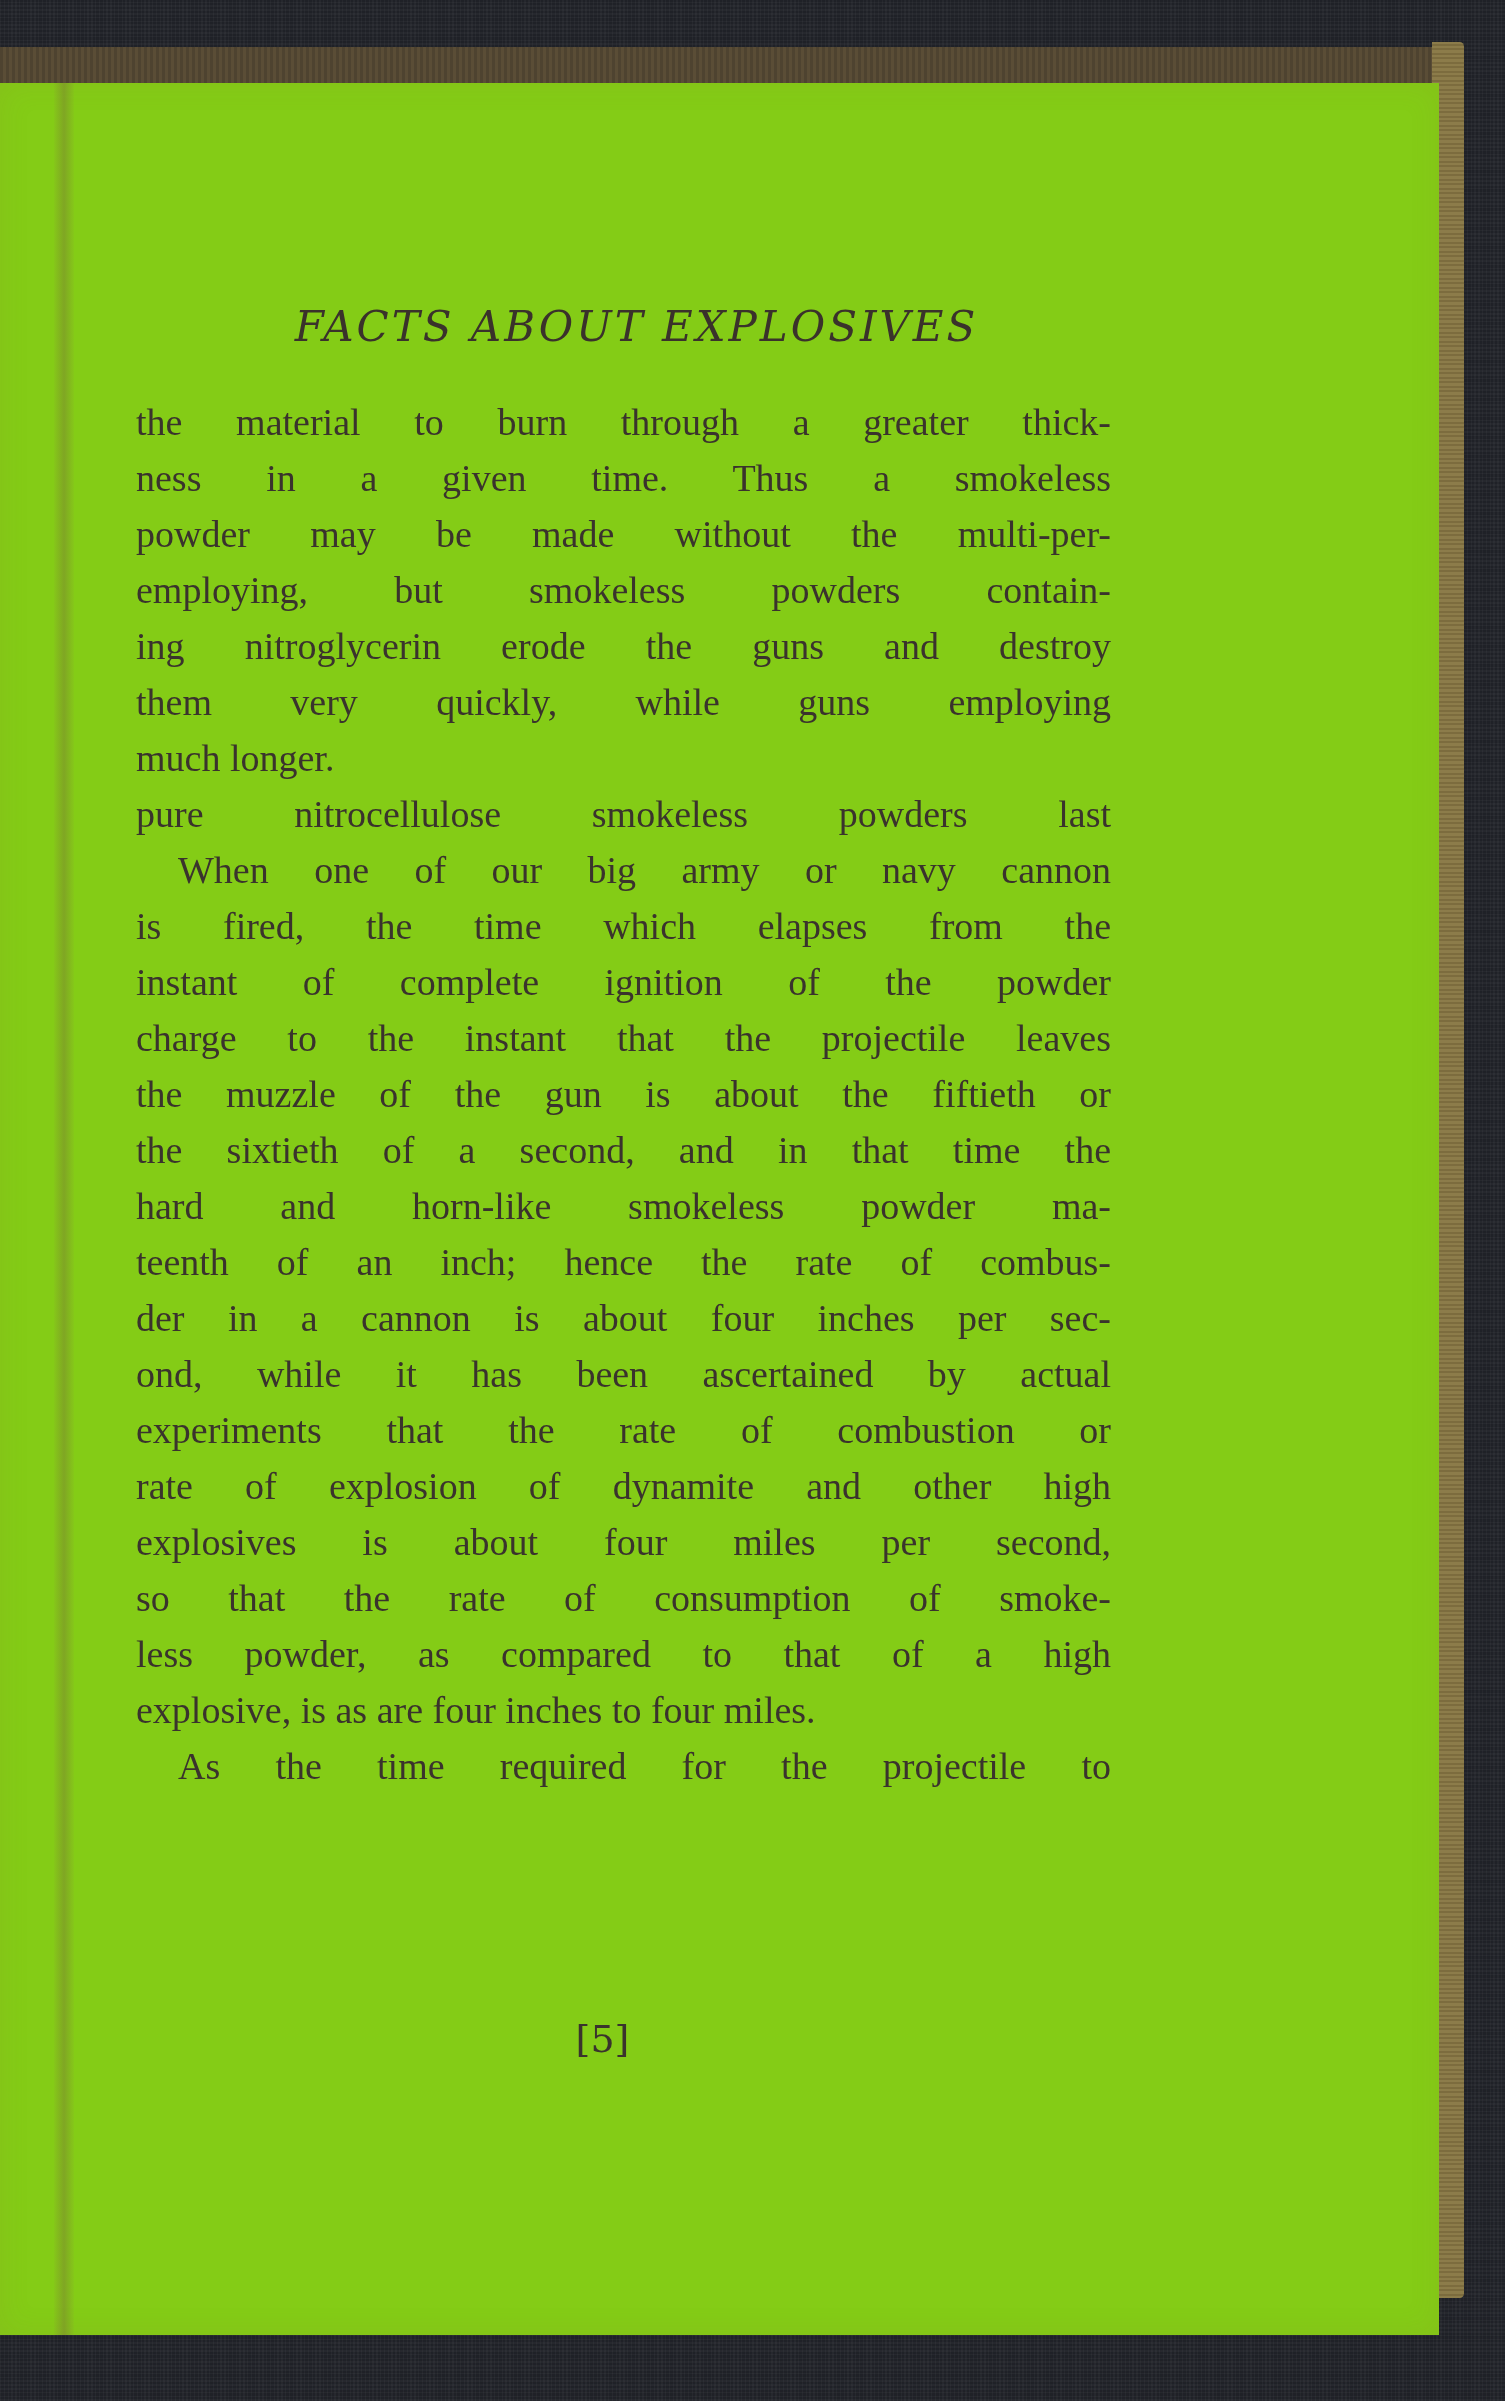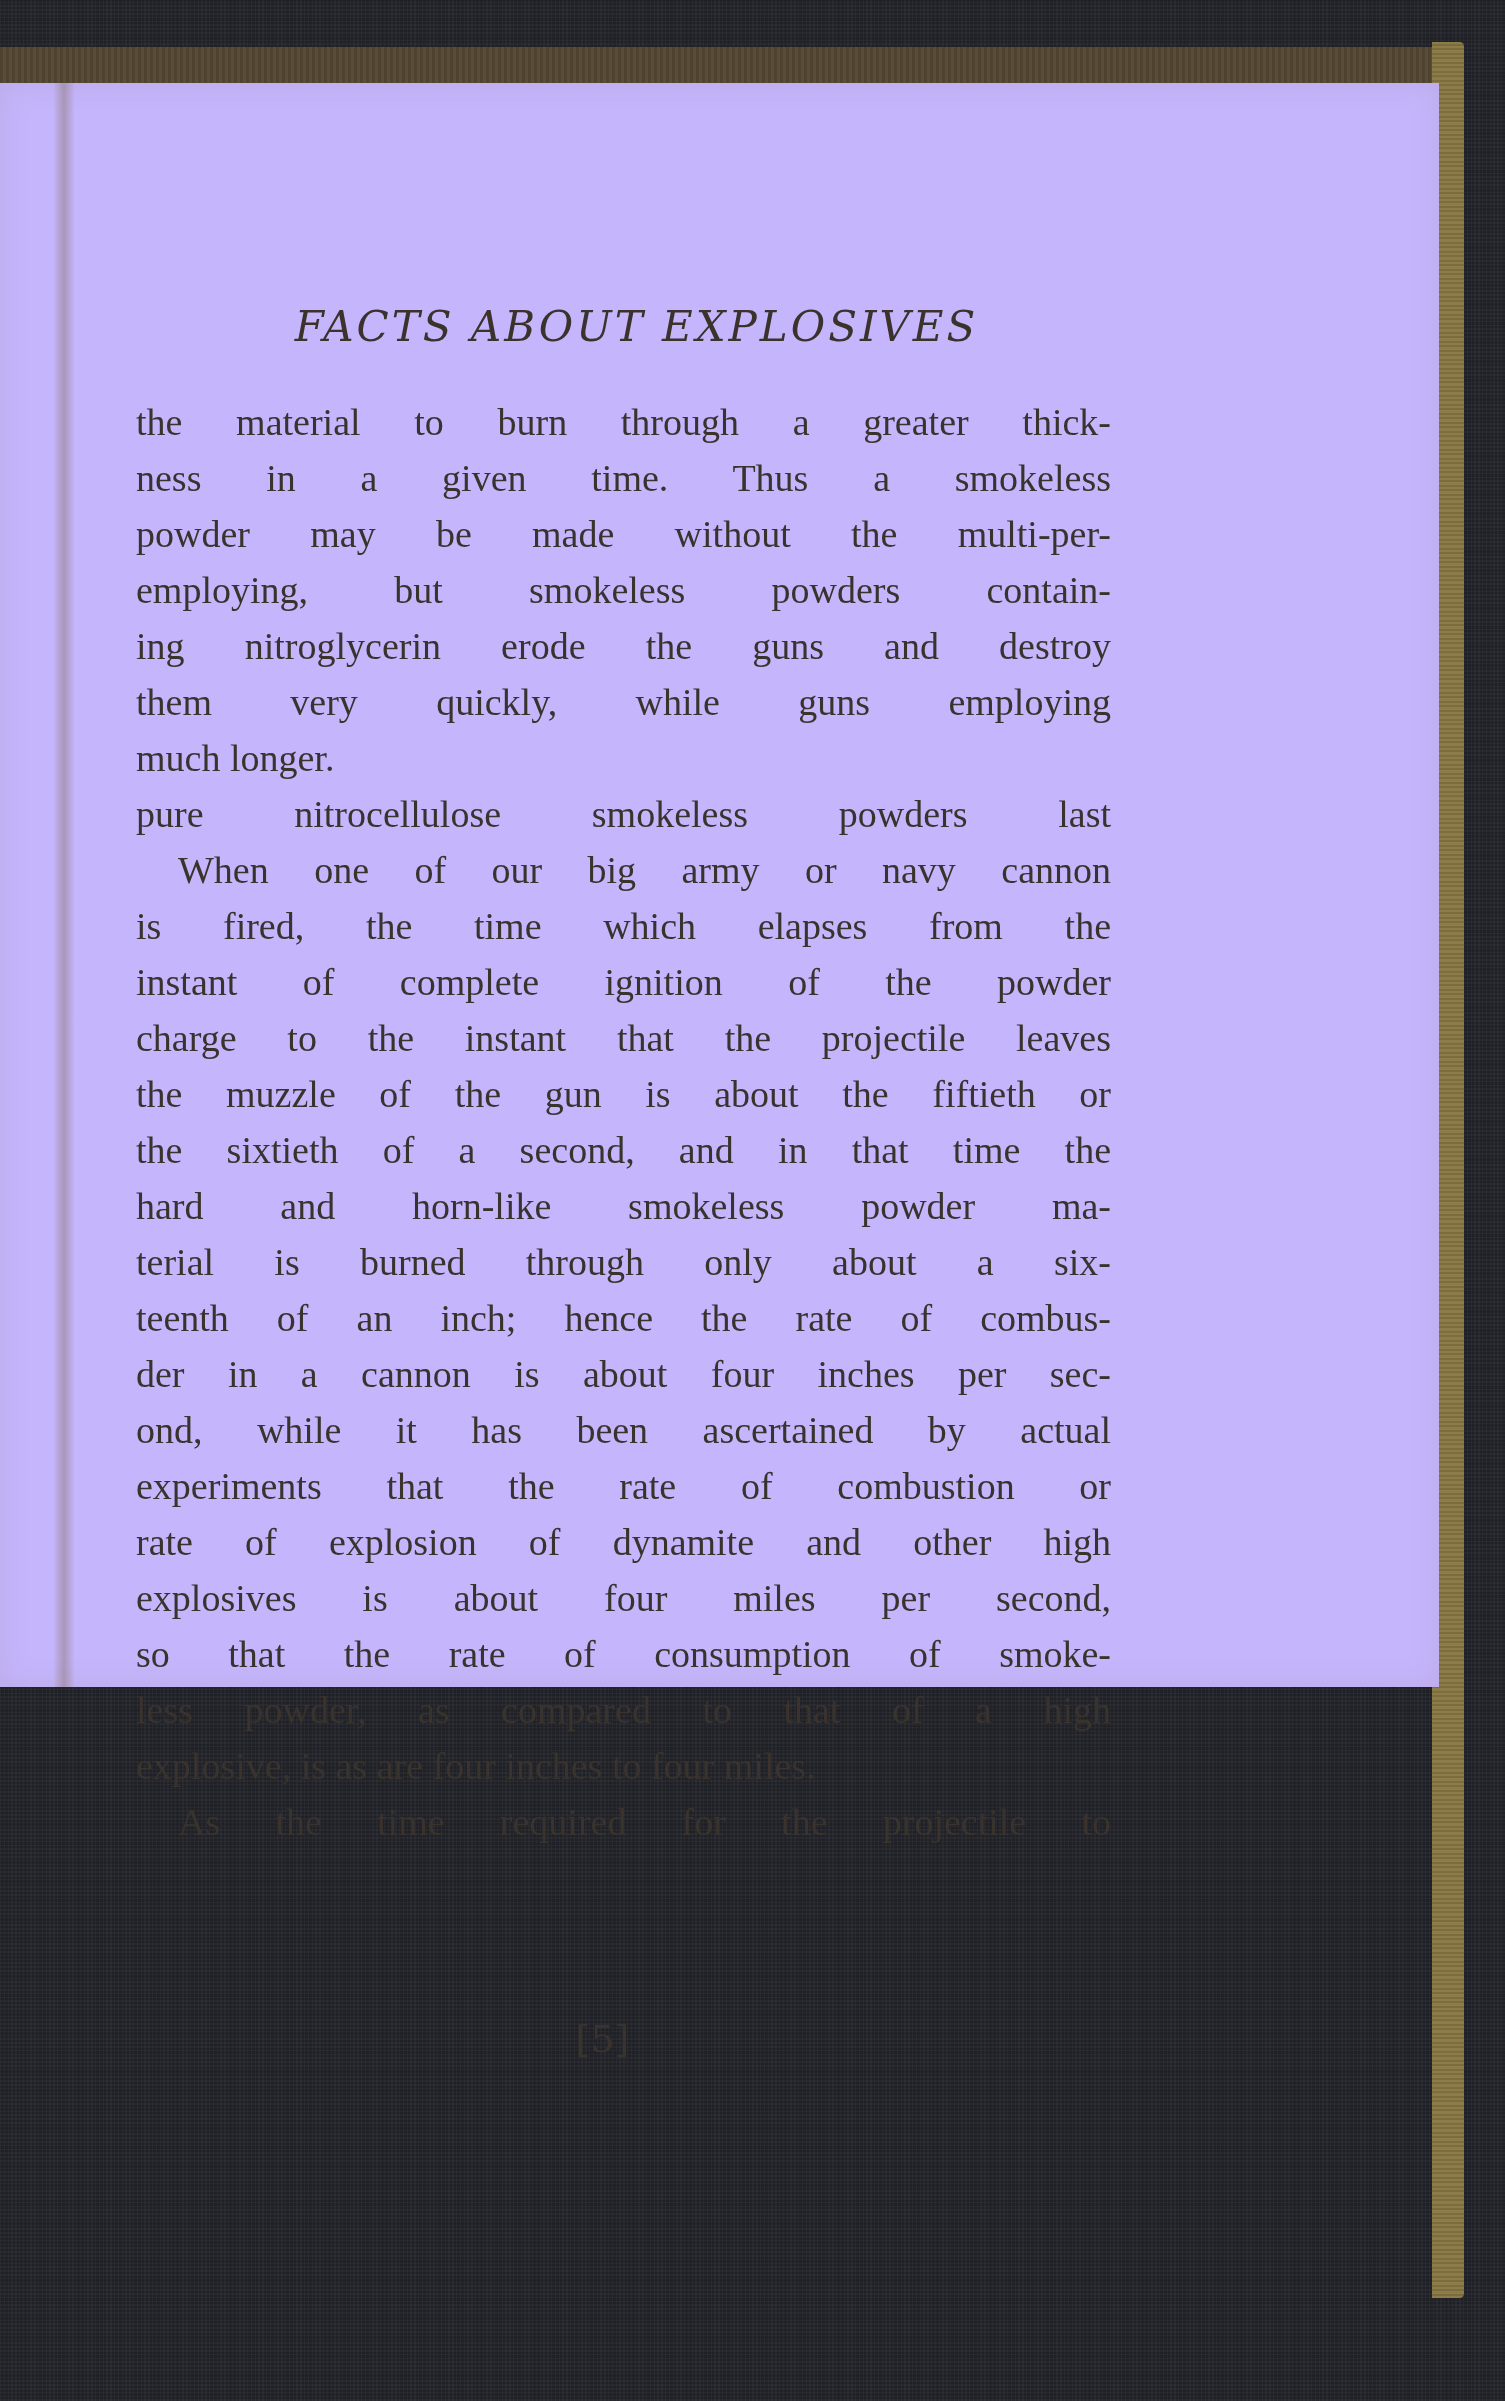--- a/index.html
+++ b/index.html
@@ -18,22 +18,22 @@
   .cover-top {
     position: absolute; left: 0; top: 47px; width: 1455px; height: 38px;
     background: repeating-linear-gradient(90deg, #4e4330 0 3px, #5a4d36 3px 6px);
   }
   .cover-right {
     position: absolute; left: 1432px; top: 42px; width: 32px; height: 2256px;
     background: repeating-linear-gradient(0deg, #8c7c4a 0 2.3px, #7c6c3e 2.3px 4.5px);
     border-radius: 0 4.5px 4.5px 0;
   }
   .page {
-    position: absolute; left: 0; top: 83px; width: 1439px; height: 1604px;
-    background: #c4b5fd;
+    position: absolute; left: 0; top: 83px; width: 1439px; height: 2252px;
+    background: #84cc16;
     box-shadow: inset 0 0 30px rgba(140,110,60,0.12);
   }
   .fold {
     position: absolute; left: 54px; top: 0; width: 19.6px; height: 100%;
     background: linear-gradient(90deg, rgba(150,120,80,0.05), rgba(120,95,60,0.35), rgba(150,120,80,0.05));
   }
   .running-head {
     position: absolute; left: 0; width: 1439px; top: 219px;
     text-align: center; padding-right: 166px; box-sizing: border-box;
     font-family: "DejaVu Serif", serif; font-style: italic;
@@ -75,21 +75,20 @@
         <span class="line">pure nitrocellulose smokeless powders last</span>
       </div>
       <div>
         <span class="line indent">When one of our big army or navy cannon</span>
         <span class="line">is fired, the time which elapses from the</span>
         <span class="line">instant of complete ignition of the powder</span>
         <span class="line">charge to the instant that the projectile leaves</span>
         <span class="line">the muzzle of the gun is about the fiftieth or</span>
         <span class="line">the sixtieth of a second, and in that time the</span>
         <span class="line">hard and horn-like smokeless powder ma-</span>
-        <span class="line">terial is burned through only about a six-</span>
         <span class="line">teenth of an inch; hence the rate of combus-</span>
         <span class="line">der in a cannon is about four inches per sec-</span>
         <span class="line">ond, while it has been ascertained by actual</span>
         <span class="line">experiments that the rate of combustion or</span>
         <span class="line">rate of explosion of dynamite and other high</span>
         <span class="line">explosives is about four miles per second,</span>
         <span class="line">so that the rate of consumption of smoke-</span>
         <span class="line">less powder, as compared to that of a high</span>
         <span class="line last">explosive, is as are four inches to four miles.</span>
       </div>

